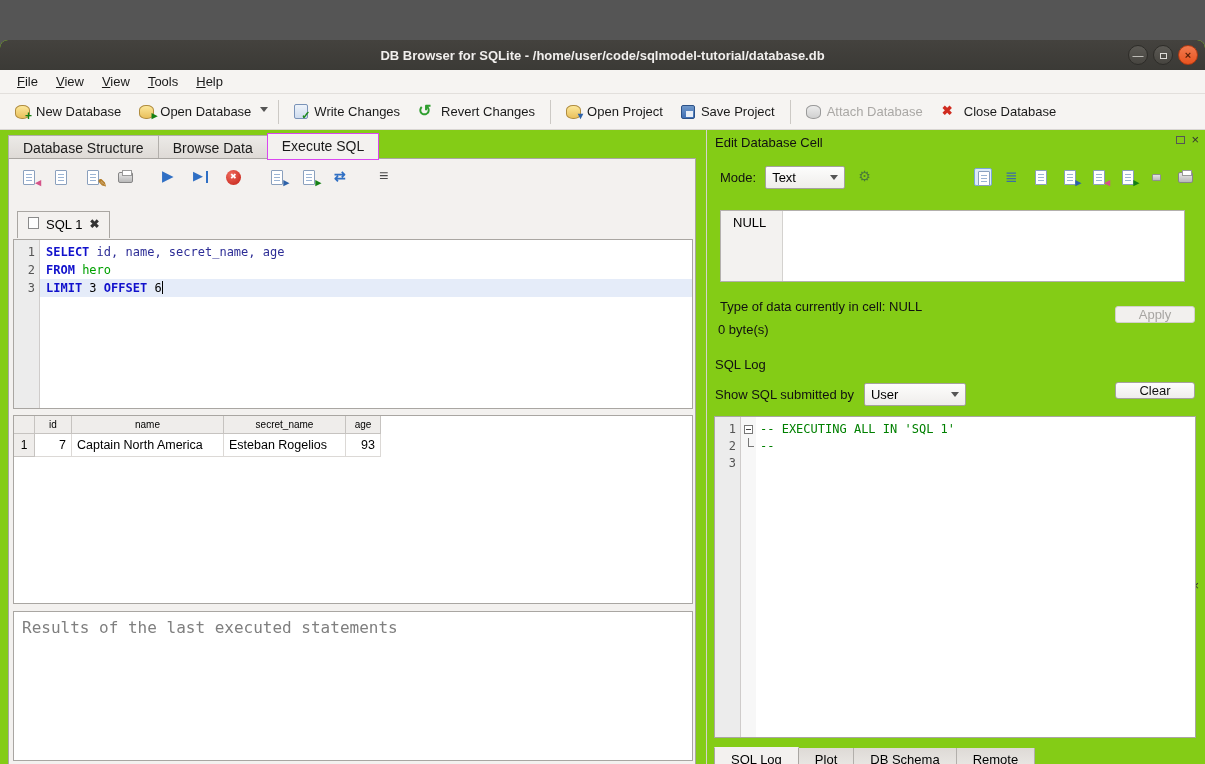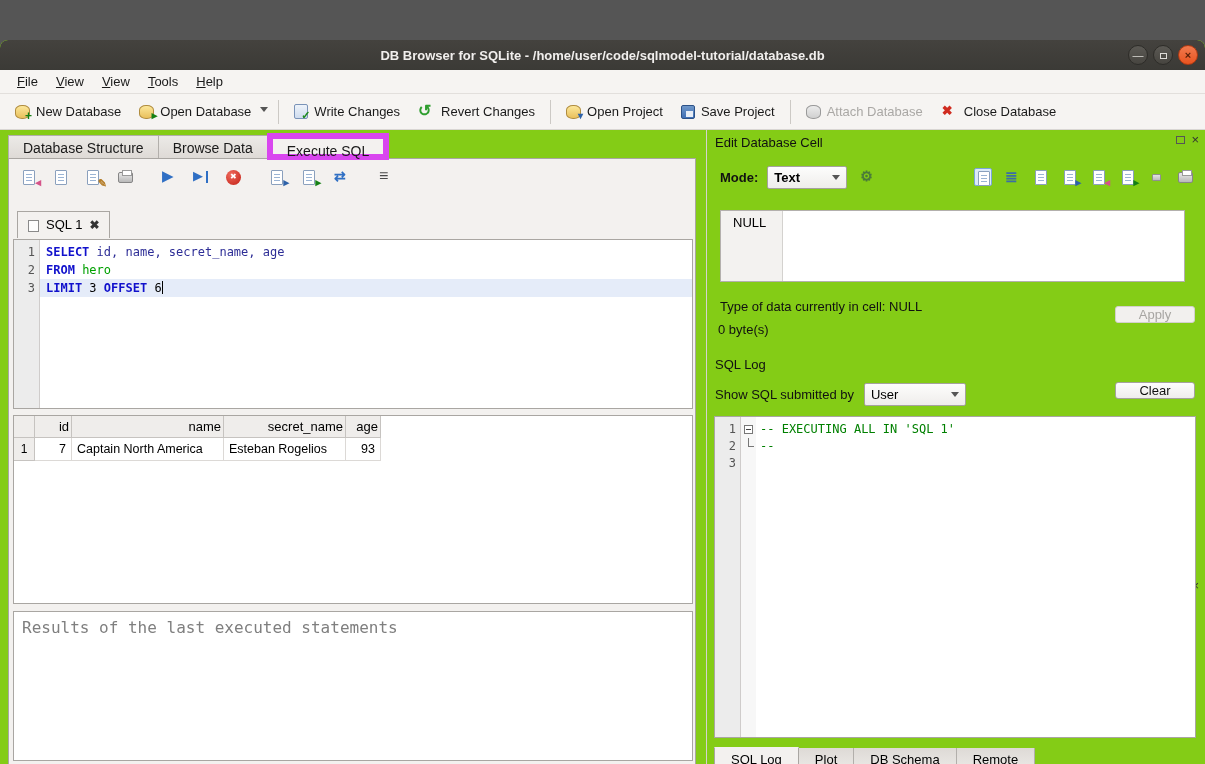--- a/index.html
+++ b/index.html
@@ -49,21 +49,21 @@
   .i-saveproj::after { content:""; position:absolute; left:4px; bottom:1px; width:7px; height:6px; background:#e8eef7; }
   .i-attach { width:15px; height:14px; margin-top:1px; border:1px solid #9a9a9a; border-radius:7px / 5px; background:linear-gradient(#ececec,#d0d0d0); }
   .i-closedb::after { content:"✖"; color:#d02b1f; font-size:13px; font-weight:bold; position:absolute; left:1px; top:-1px; }
 
   
   .left-pane { position:absolute; left:0; top:90px; width:706px; height:650px; }
   .main-tabs { position:absolute; left:8px; top:2px; display:flex; align-items:flex-end; height:27px; }
   .mtab { padding:4px 14px 5px; font-size:14px; color:#1a1a1a; background:linear-gradient(#eceae7,#dedad6);
     border:1px solid #b2afab; border-right:none; height:24px; }
   .mtab:last-child { border-right:1px solid #b2afab; }
-  .mtab.active { background:#f3f1ef; height:27px; border:6px solid #d946ef; margin-bottom:-1px; z-index:3; }
+  .mtab.active { background:#f3f1ef; height:27px; border:1px solid #d946ef; margin-bottom:-1px; z-index:3; }
 
   .sql-panel { position:absolute; left:8px; top:28px; width:688px; height:613px;
     background:#f3f1ef; border:1px solid #a9a6a2; z-index:2; }
 
   
   .sqltb { position:absolute; left:12px; top:10px; display:flex; align-items:center; gap:14px; }
   .sic { position:relative; display:inline-block; width:18px; height:17px; }
   .page { position:absolute; left:2px; top:1px; width:12px; height:15px; background:#fff; border:1px solid #8aa0bd; border-radius:1px; }
   .page::before { content:""; position:absolute; left:2px; right:2px; top:3px; height:8px;
     background:repeating-linear-gradient(#9ab4d4 0 1px, transparent 1px 3px); }
@@ -79,21 +79,21 @@
     background:radial-gradient(circle at 35% 30%, #ef6a5d, #c21f14); }
   .i-stop::after { content:"✖"; color:#fff; font-size:8px; position:absolute; left:4px; top:2px; }
   .a-bluearr::after { content:"▸"; color:#2e62a8; font-size:11px; right:-2px; bottom:-3px; }
   .a-grnarr::after { content:"▸"; color:#158015; font-size:11px; right:-2px; bottom:-3px; }
   .i-swap::after { content:"⇄"; color:#2f6fc4; font-size:14px; font-weight:bold; position:absolute; left:1px; top:-1px; }
   .i-fmt::after { content:"≡"; color:#4a4a4a; font-size:16px; font-weight:bold; position:absolute; left:2px; top:-2px; }
   .gap-l { margin-left:12px; }
 
   
   .sqltab-bar { position:absolute; left:8px; top:52px; display:flex; }
-  .sqltab { display:flex; align-items:flex-end; gap:7px; background:#f3f1ef; border:1px solid #a9a6a2; border-bottom:none;
+  .sqltab { display:flex; align-items:flex-start; gap:7px; background:#f3f1ef; border:1px solid #a9a6a2; border-bottom:none;
     padding:5px 10px 6px; font-size:13px; }
   .sqltab .doc { width:11px; height:12px; background:#fdfdfd; border:1px solid #8a8a8a; }
   .sqltab .x { font-size:12px; color:#333; font-weight:bold; }
 
   
   .sql-editor { position:absolute; left:4px; top:80px; width:680px; height:170px; background:#fff;
     border:1px solid #a9a6a2; display:flex; font-family:"DejaVu Sans Mono", monospace; font-size:12px; overflow:hidden; }
   .gutter { width:26px; background:#ececec; border-right:1px solid #cfcccb; color:#555; text-align:right;
     padding:3px 4px 0 0; line-height:18px; flex:none; }
   .codecol { flex:1; padding-top:3px; }
@@ -102,37 +102,37 @@
   .kw { color:#1111cc; font-weight:bold; }
   .idn { color:#2d2d96; }
   .tbl { color:#00a000; }
   .numtok { color:#000; }
   .caret { display:inline-block; width:1px; height:13px; background:#000; vertical-align:-2px; }
 
   
   .result-grid { position:absolute; left:4px; top:256px; width:680px; height:189px; background:#fff; border:1px solid #a9a6a2; overflow:hidden; }
   .rrow { display:grid; grid-template-columns:21px 37px 152px 122px 35px; width:368px; }
   .hcell { background:#efedeb; border-right:1px solid #c6c3c0; border-bottom:1px solid #c6c3c0;
-    font-size:13px; text-align:right; padding:3px 2px; }
+    font-size:10px; text-align:center; padding:3px 2px; }
   .dcell { background:#fff; border-right:1px solid #dcd9d6; border-bottom:1px solid #dcd9d6; font-size:12.5px; padding:4px 5px; }
   .dcell.r { text-align:right; }
   .rnum { background:#efedeb; border-right:1px solid #c6c3c0; border-bottom:1px solid #c6c3c0; font-size:12px; text-align:center; padding:4px 2px; }
 
   
   .result-msg { position:absolute; left:4px; top:452px; width:680px; height:150px; background:#fff; border:1px solid #a9a6a2;
     font-family:"DejaVu Sans Mono", monospace; font-size:16px; color:#7f7f7f; padding:6px 8px; }
 
   
   .right-pane { position:absolute; left:706px; top:90px; width:499px; height:650px; border-left:1px solid #d5d2cf; }
   .dock-head { position:absolute; left:0; width:100%; height:20px; display:flex; align-items:center; padding-left:8px; font-size:13px; color:#111; }
   .dock-icons { position:absolute; right:6px; top:3px; display:flex; gap:6px; align-items:center; }
   .float-ic { width:9px; height:8px; border:1px solid #555; }
   .close-ic { font-size:13px; line-height:10px; color:#333; }
 
-  .mode-row { position:absolute; left:13px; top:34px; right:10px; height:26px; display:flex; align-items:center;font-weight:bold; }
+  .mode-row { position:absolute; left:13px; top:34px; right:10px; height:26px; display:flex; align-items:center; }
   .lbl { font-size:13px; color:#111; }
   .combo { display:flex; align-items:center; justify-content:space-between; background:linear-gradient(#fdfdfc,#efedeb);
     border:1px solid #a5a29e; border-radius:2px; padding:3px 6px; font-size:13px; }
   .combo .arrow { width:0; height:0; border-left:4px solid transparent; border-right:4px solid transparent; border-top:5px solid #555; margin-left:8px; }
   .cell-icons { margin-left:auto; display:flex; gap:11px; align-items:center; }
   .cic { position:relative; width:18px; height:18px; }
   .cic .page { left:3px; top:2px; }
   .cic.sel { border:1px solid #7ba7d7; background:#dceaf8; border-radius:2px; }
   .i-gear::after { content:"⚙"; color:#4a7a3a; font-size:14px; position:absolute; left:1px; top:0px; }
   .i-indent::after { content:"≣"; color:#3b6ea5; font-size:15px; position:absolute; left:2px; top:0; }

